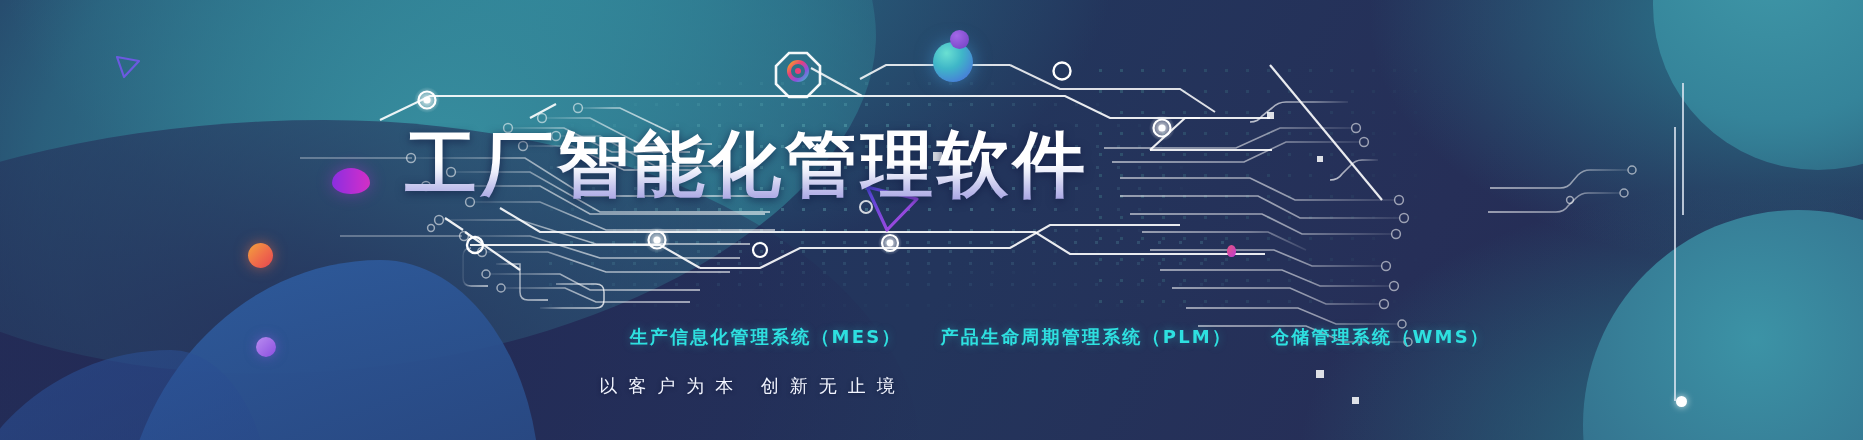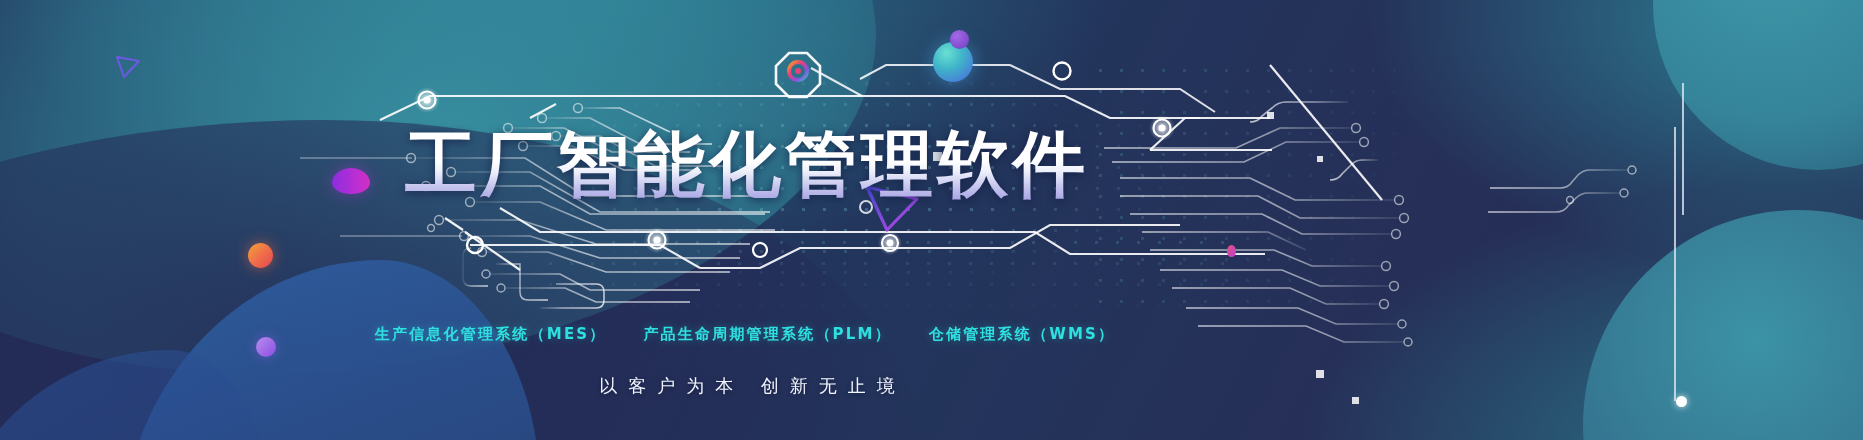--- a/index.html
+++ b/index.html
@@ -111,23 +111,23 @@
     color:transparent;
     -webkit-text-fill-color:transparent;
     filter:drop-shadow(0 2px 5px rgba(12,20,60,.65));
     white-space:nowrap;
   }
 
   .sub-line {
     position:absolute;
     left:0; right:4px;
     top:325px;
-    text-align:center;
+    text-align:right;
     font-family:"DejaVu Sans", sans-serif;
-    font-size:15px;
+    font-size:18px;
     font-weight:bold;
     color:#2ee0e0;
     letter-spacing:2.2px;
     white-space:nowrap;
     text-shadow:0 0 9px rgba(40,215,215,.35);
   }
   .sub-line .gap { display:inline-block; width:22px; }
 
   .tagline {
     position:absolute;

